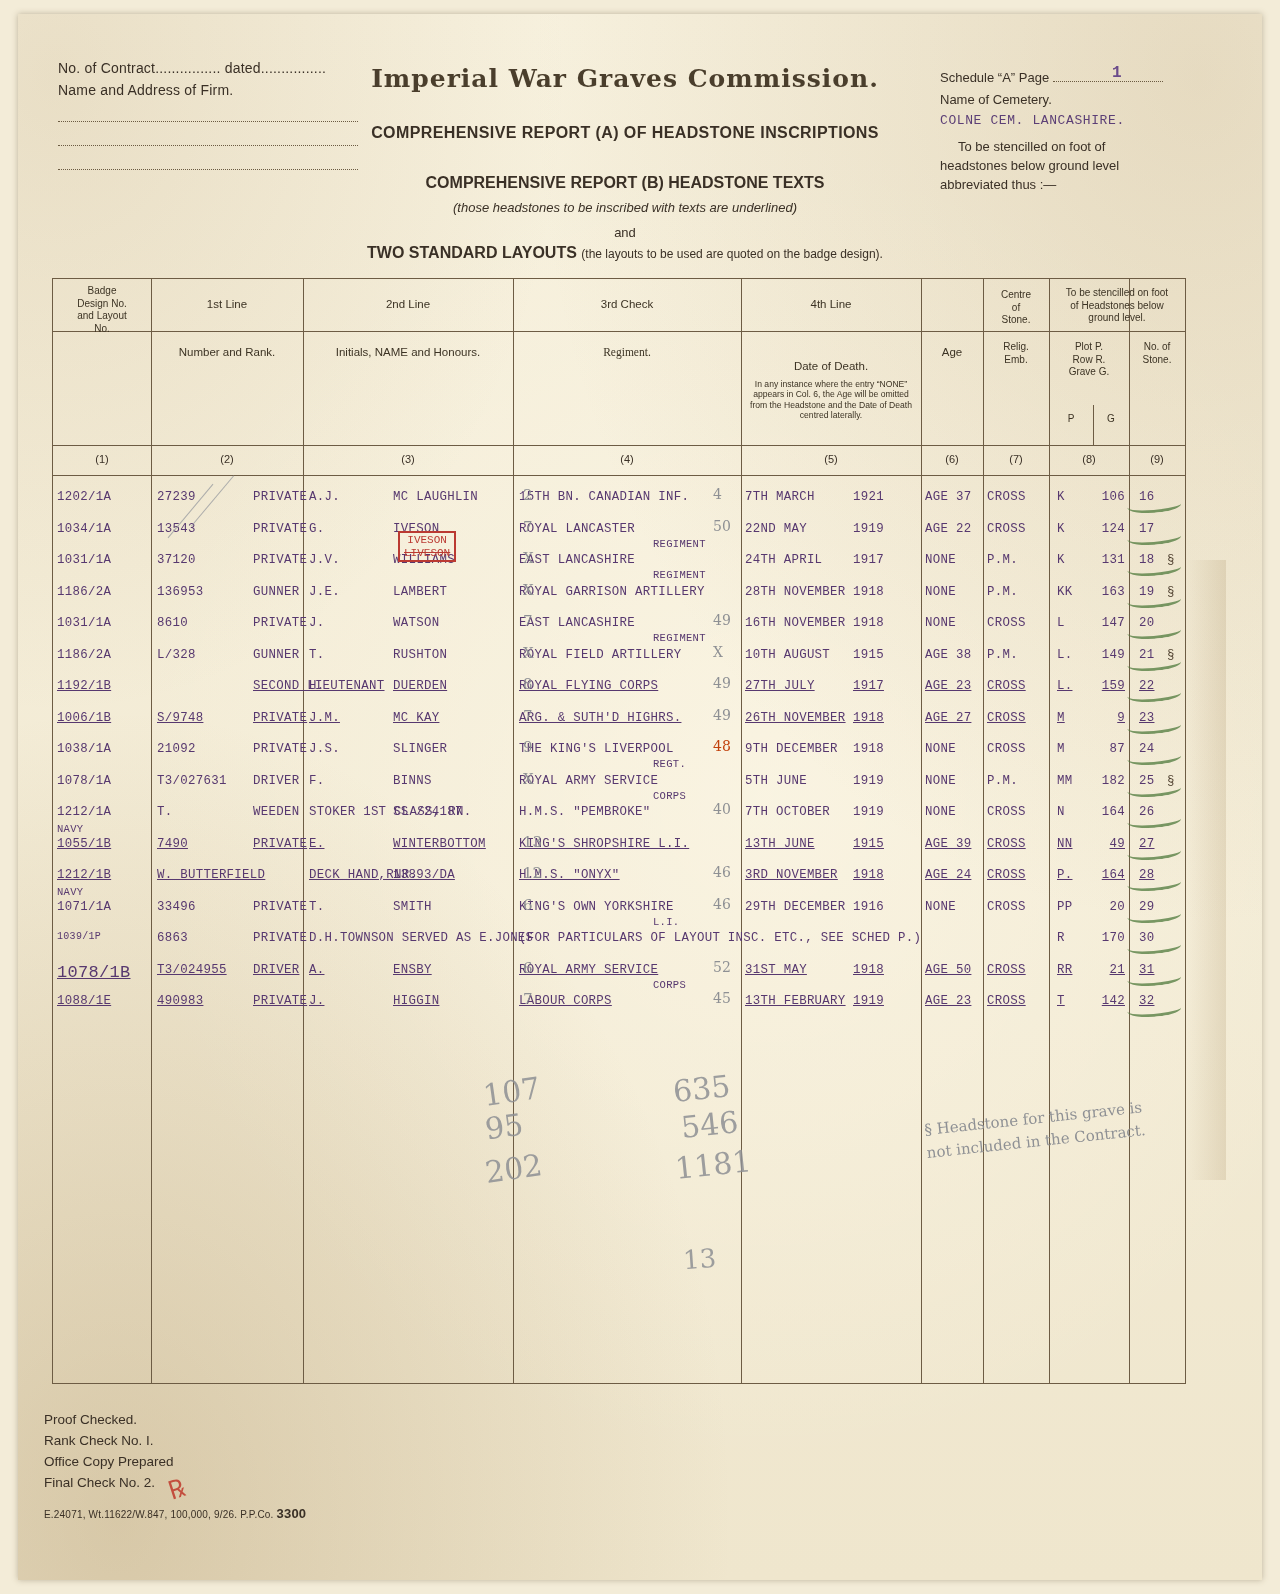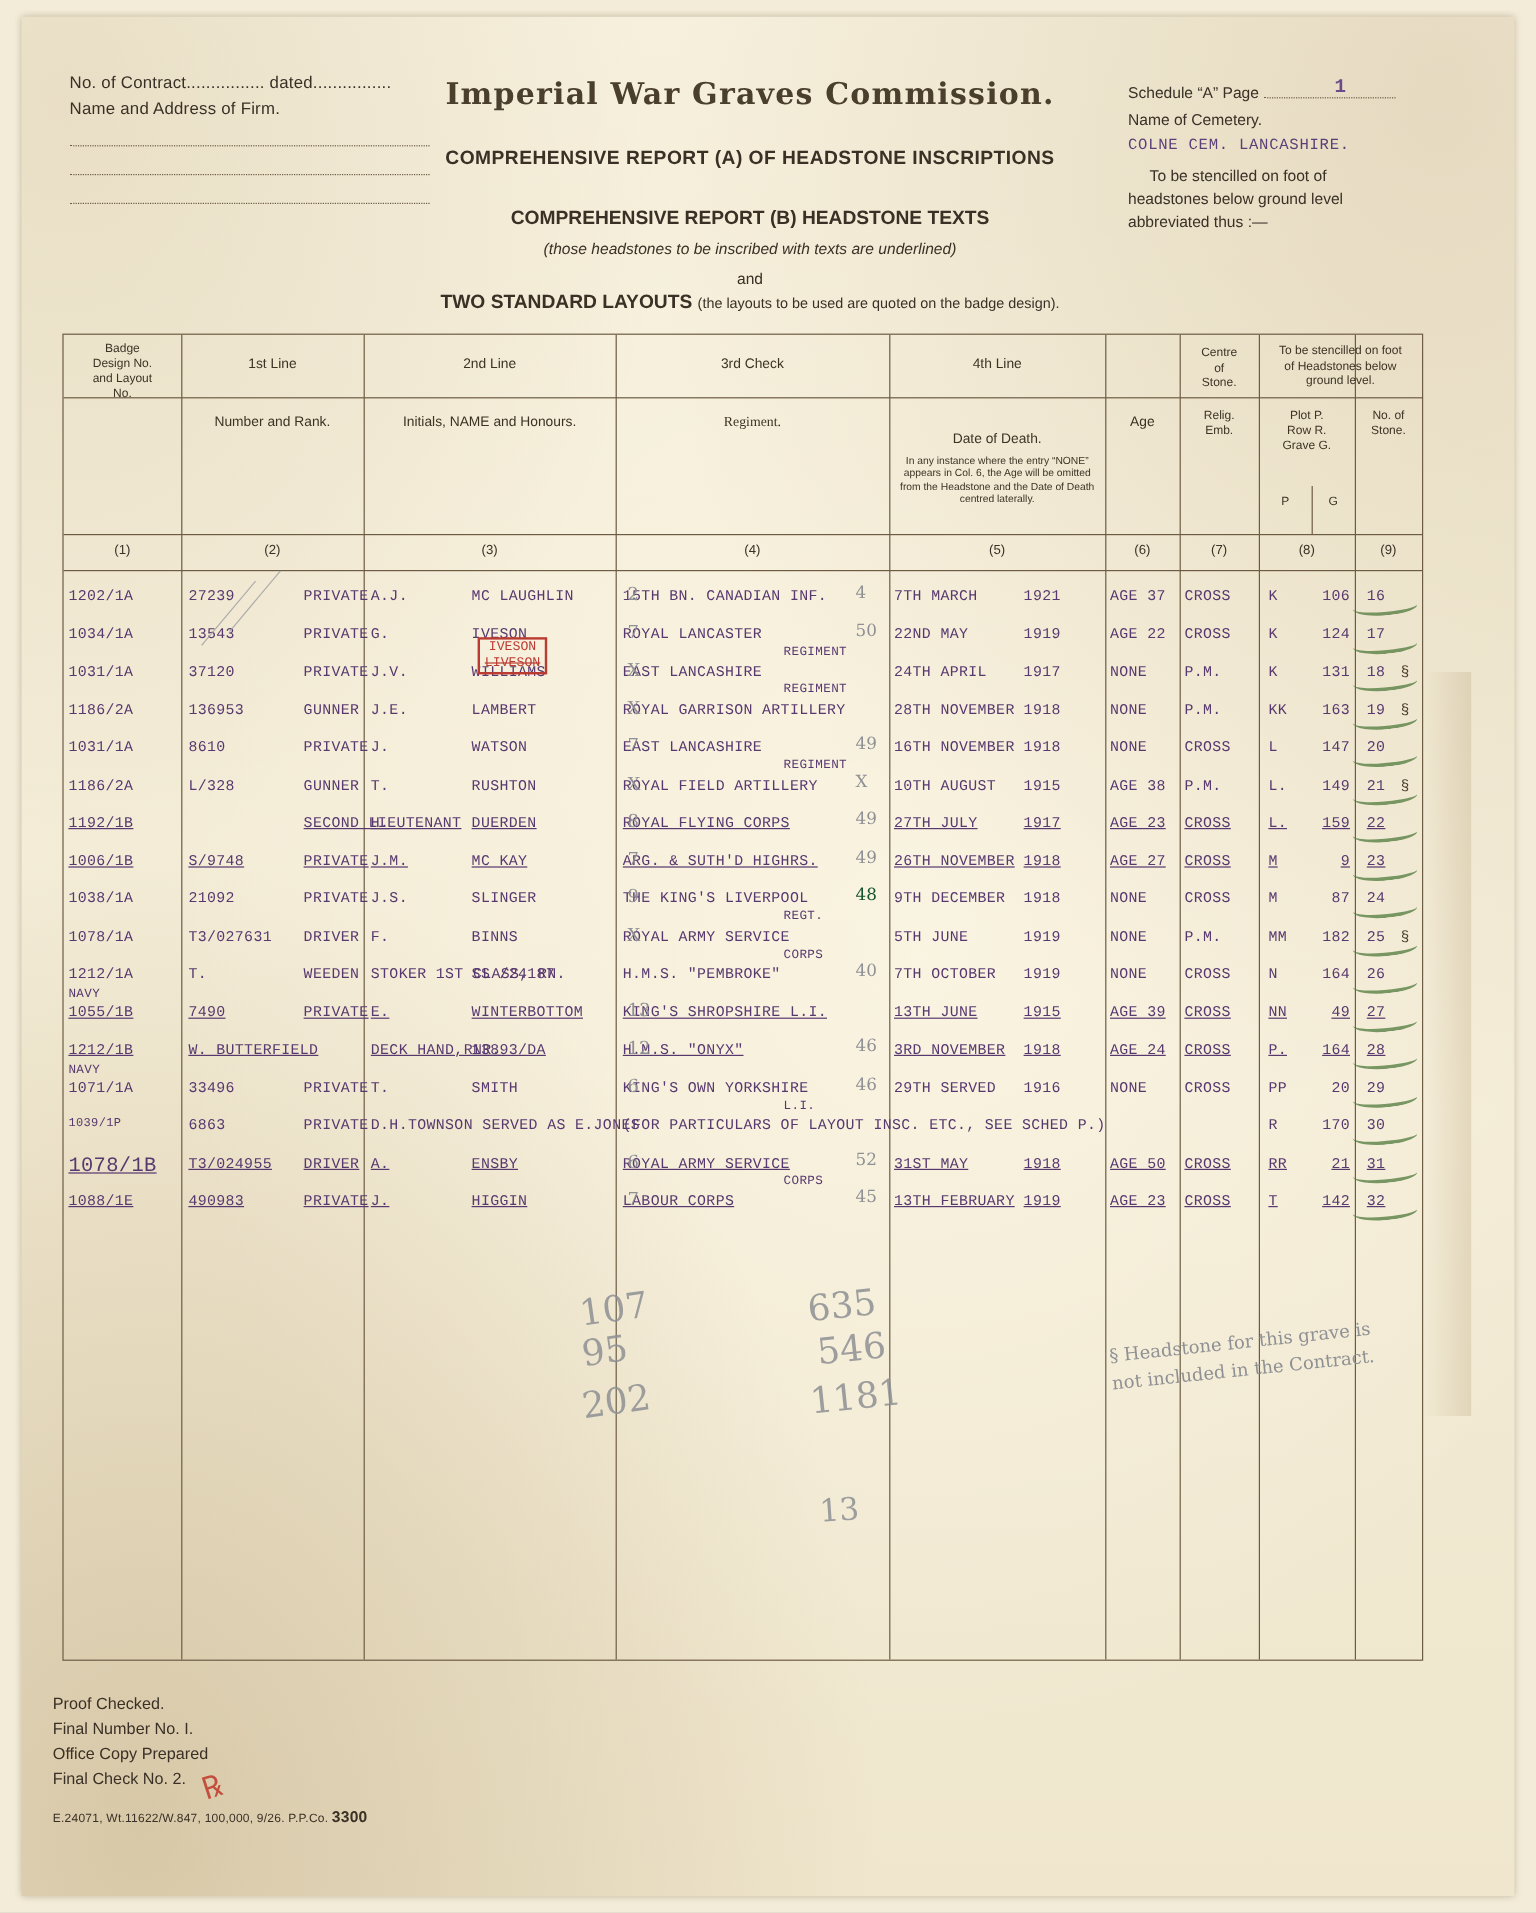--- a/index.html
+++ b/index.html
@@ -423,21 +423,21 @@
           <div class="cell" style="left: 466px; top: 6px;">THE KING'S LIVERPOOL</div>
           <div class="sub" style="left: 600px; top: 6px;;top:22px;">REGT.</div>
           <div class="cell" style="left: 692px; top: 6px;">9TH DECEMBER</div>
           <div class="cell" style="left: 800px; top: 6px;">1918</div>
           <div class="cell" style="left: 872px; top: 6px;">NONE</div>
           <div class="cell" style="left: 934px; top: 6px;">CROSS</div>
           <div class="cell" style="left: 1004px; top: 6px;">M</div>
           <div class="cell" style="left: 1042px; top: 6px;;text-align:right;width:30px;">87</div>
           <div class="cell" style="left: 1086px; top: 6px;">24</div>
           <div class="mark" style="left: 470px; top: 6px;;top:2px;color:#8e9094;">9</div>
-          <div class="mark" style="left: 660px; top: 6px;;top:2px;color:#14532d;font-size:14px;">48</div>
+          <div class="mark" style="left: 660px; top: 6px;;top:2px;color:#c2410c;font-size:14px;">48</div>
           <div class="tick" style="left: 1074px; top: 14px;"></div>
         </div>
         <div class="row" style="top: 488.5px;">
           <div class="cell" style="left: 4px; top: 6px;;font-size:12.4px;">1078/1A</div>
           <div class="cell" style="left: 104px; top: 6px;">T3/027631</div>
           <div class="cell" style="left: 200px; top: 6px;">DRIVER</div>
           <div class="cell" style="left: 256px; top: 6px;">F.</div>
           <div class="cell" style="left: 340px; top: 6px;">BINNS</div>
           <div class="cell" style="left: 466px; top: 6px;">ROYAL ARMY SERVICE</div>
           <div class="sub" style="left: 600px; top: 6px;;top:22px;">CORPS</div>
@@ -506,21 +506,21 @@
           <div class="tick" style="left: 1074px; top: 14px;"></div>
         </div>
         <div class="row" style="top: 614.5px;">
           <div class="cell" style="left: 4px; top: 6px;;font-size:12.4px;">1071/1A</div>
           <div class="cell" style="left: 104px; top: 6px;">33496</div>
           <div class="cell" style="left: 200px; top: 6px;">PRIVATE</div>
           <div class="cell" style="left: 256px; top: 6px;">T.</div>
           <div class="cell" style="left: 340px; top: 6px;">SMITH</div>
           <div class="cell" style="left: 466px; top: 6px;">KING'S OWN YORKSHIRE</div>
           <div class="sub" style="left: 600px; top: 6px;;top:22px;">L.I.</div>
-          <div class="cell" style="left: 692px; top: 6px;">29TH SERVED</div>
+          <div class="cell" style="left: 692px; top: 6px;">29TH DECEMBER</div>
           <div class="cell" style="left: 800px; top: 6px;">1916</div>
           <div class="cell" style="left: 872px; top: 6px;">NONE</div>
           <div class="cell" style="left: 934px; top: 6px;">CROSS</div>
           <div class="cell" style="left: 1004px; top: 6px;">PP</div>
           <div class="cell" style="left: 1042px; top: 6px;;text-align:right;width:30px;">20</div>
           <div class="cell" style="left: 1086px; top: 6px;">29</div>
           <div class="mark" style="left: 470px; top: 6px;;top:2px;color:#8e9094;">6</div>
           <div class="mark" style="left: 660px; top: 6px;;top:2px;color:#8e9094;font-size:14px;">46</div>
           <div class="tick" style="left: 1074px; top: 14px;"></div>
         </div>
@@ -588,21 +588,21 @@
   <div class="redstamp" style="left:398px; top:531px;">
     <div>IVESON</div>
     <div class="strike">LIVESON</div>
   </div>
 
   <div class="slash" style="left:190px; top:476px; height:70px; transform:rotate(40deg);"></div>
   <div class="slash" style="left:212px; top:468px; height:66px; transform:rotate(40deg);"></div>
 
   <div class="footer">
     <div>Proof Checked.</div>
-    <div>Final Number No. I.</div>
+    <div>Rank Check No. I.</div>
     <div>Office Copy Prepared</div>
     <div>Final Check No. 2.</div>
     <div class="imprint">
       <span>E.24071, Wt.11622/W.847, 100,000, 9/26. P.P.Co.</span>
       <b>3300</b>
     </div>
   </div>
   <div class="redscrawl">℞</div>
 </div>
 

